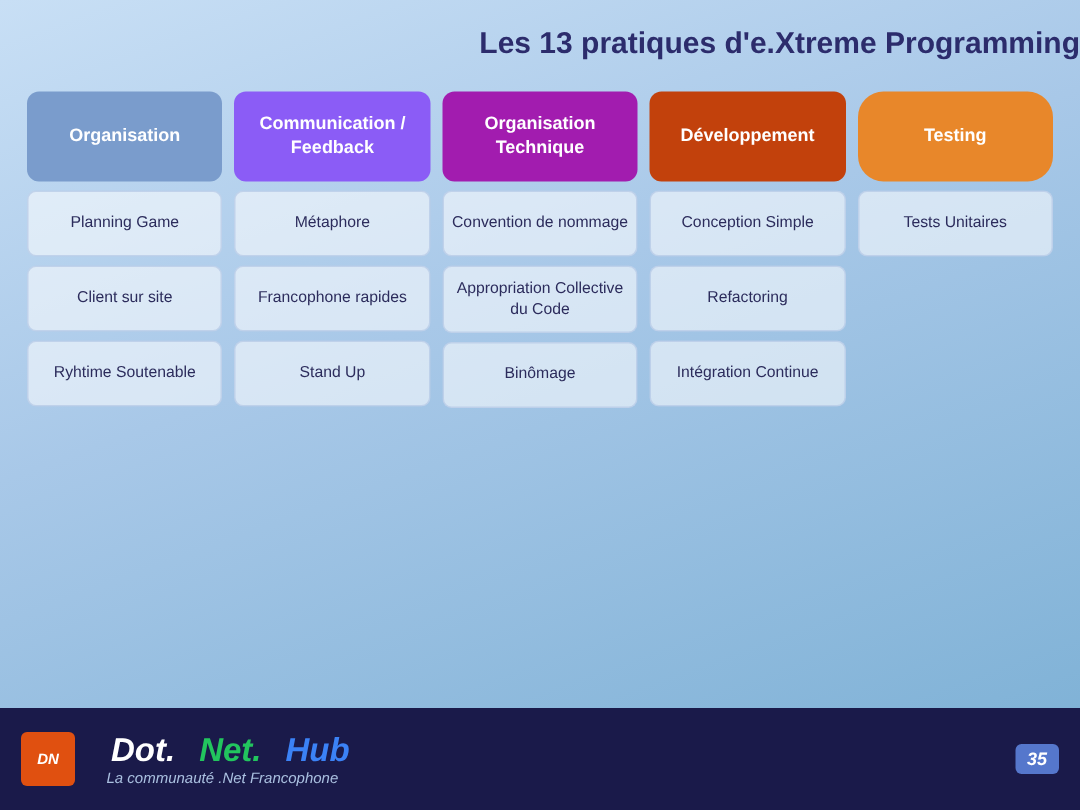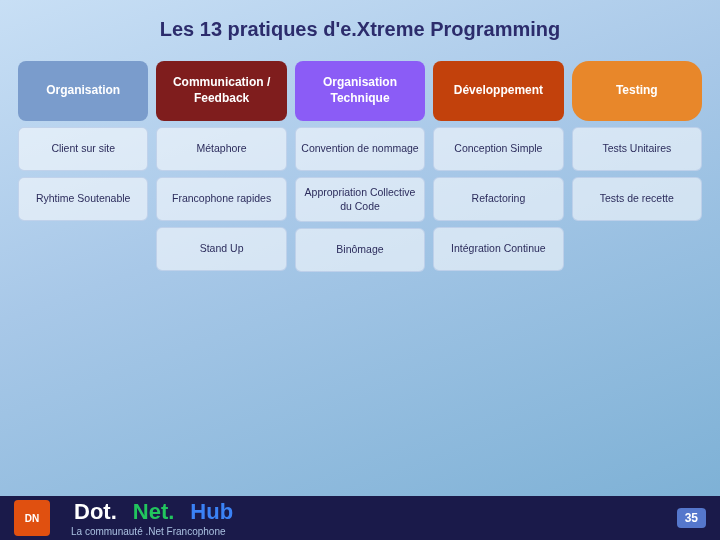--- a/index.html
+++ b/index.html
@@ -7,21 +7,21 @@
     body {
       width: 720px;
       height: 540px;
       overflow: hidden;
       font-family: Arial, Helvetica, sans-serif;
       background: linear-gradient(160deg, #c8dff5 0%, #a8c8e8 40%, #7aafd4 100%);
       position: relative;
     }
 
     .page-title {
-      text-align: center;
+      text-align: right;
       color: #2c2c6c;
       font-size: 20px;
       font-weight: bold;
       padding: 18px 0 10px 0;
       text-shadow: none;
     }
 
     .columns-container {
       display: flex;
       justify-content: center;
@@ -61,36 +61,37 @@
       border: 1px solid rgba(180,200,230,0.7);
       min-height: 44px;
       display: flex;
       align-items: center;
       justify-content: center;
       line-height: 1.3;
     }
 
     
     .header-org      { background: #7a9ccc; }
-    .header-comm     { background: #7f1d1d; }
-    .header-orgtec   { background: #8b5cf6; }
+    .header-comm     { background: #8b5cf6; }
+    .header-orgtec   { background: #a21caf; }
     .header-dev      { background: #c2410c; }
     .header-testing  { background: #e8872a; border-radius: 17px; }
 
     .footer {
       position: absolute;
       bottom: 0;
       left: 0;
       right: 0;
-      height: 44px;
+      height: 68px;
       background: #1a1a4a;
       display: flex;
       align-items: center;
       justify-content: space-between;
       padding: 0 14px;
+      font-style: italic;
     }
 
     .logo-area {
       display: flex;
       align-items: center;
       gap: 8px;
     }
 
     .logo-icon {
       width: 36px;
@@ -132,20 +133,21 @@
     }
   </style>
 </head>
 <body>
 
 <div class="page-title">Les 13 pratiques d'e.Xtreme Programming</div>
 
 <div class="columns-container" id="columns-container">
 <div class="column">
       <div class="col-header header-org">Organisation</div>
+      <div class="col-item">Planning Game</div>
       <div class="col-item">Client sur site</div>
       <div class="col-item">Ryhtime Soutenable</div>
     </div>
     <div class="column">
       <div class="col-header header-comm">Communication / Feedback</div>
       <div class="col-item">Métaphore</div>
       <div class="col-item">Francophone rapides</div>
       <div class="col-item">Stand Up</div>
     </div>
     <div class="column">
@@ -156,21 +158,20 @@
     </div>
     <div class="column">
       <div class="col-header header-dev">Développement</div>
       <div class="col-item">Conception Simple</div>
       <div class="col-item">Refactoring</div>
       <div class="col-item">Intégration Continue</div>
     </div>
     <div class="column">
       <div class="col-header header-testing">Testing</div>
       <div class="col-item">Tests Unitaires</div>
-      <div class="col-item">Tests de recette</div>
     </div>
   </div>
 
 <div class="footer">
   <div class="logo-area">
     <div class="logo-icon">DN</div>
     <div>
       <div>
         <span class="logo-dot logo-text-main">Dot.</span><span class="logo-net logo-text-main">Net.</span><span class="logo-hub logo-text-main">Hub</span>
       </div>

